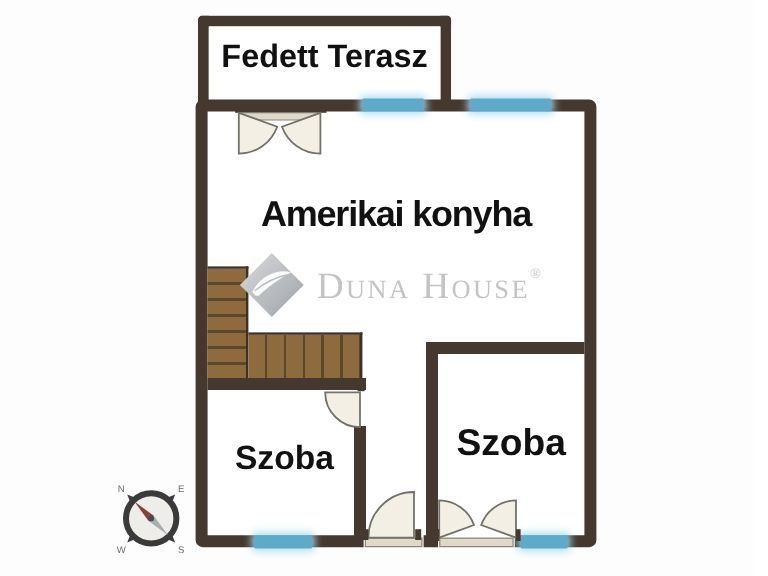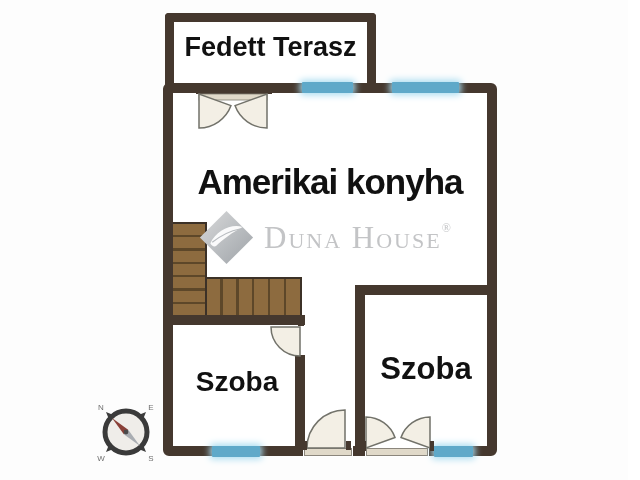--- a/index.html
+++ b/index.html
@@ -45,21 +45,21 @@
   .gap-1{left:303px;top:445px;width:50px;height:12px;}
   .gap-2{left:365px;top:445px;width:64px;height:12px;}
   .sill{margin:3px 1px 0 1px;height:6px;background:var(--door_track);
         border:1px solid #8b867c;}
 
   .door{z-index:7;}
   .door path.leaf{fill:var(--door_fill);stroke:var(--door_stroke);stroke-width:1.5;}
 
   
   .room-label{font-weight:bold;color:var(--label_text);text-align:center;z-index:8;}
-  .kitchen-label{left:173px;top:162px;width:314px;font-size:35px;letter-spacing:-1px;}
+  .kitchen-label{left:173px;top:162px;width:314px;font-size:30px;letter-spacing:-1px;}
   .room-left-label{left:178px;top:366px;width:118px;font-size:28px;}
   .room-right-label{left:368px;top:351px;width:116px;font-size:31px;}
 
   
   .watermark{left:198px;top:209px;display:flex;align-items:center;gap:9px;z-index:3;}
   .wm-text{font-family:"Liberation Serif",serif;font-variant:small-caps;font-size:31px;
            letter-spacing:2px;color:var(--watermark);line-height:1;}
   .wm-reg{font-family:"Liberation Serif",serif;font-size:12px;color:var(--watermark);
           vertical-align:16px;letter-spacing:0;}
   .compass{left:93px;top:399px;z-index:8;}

